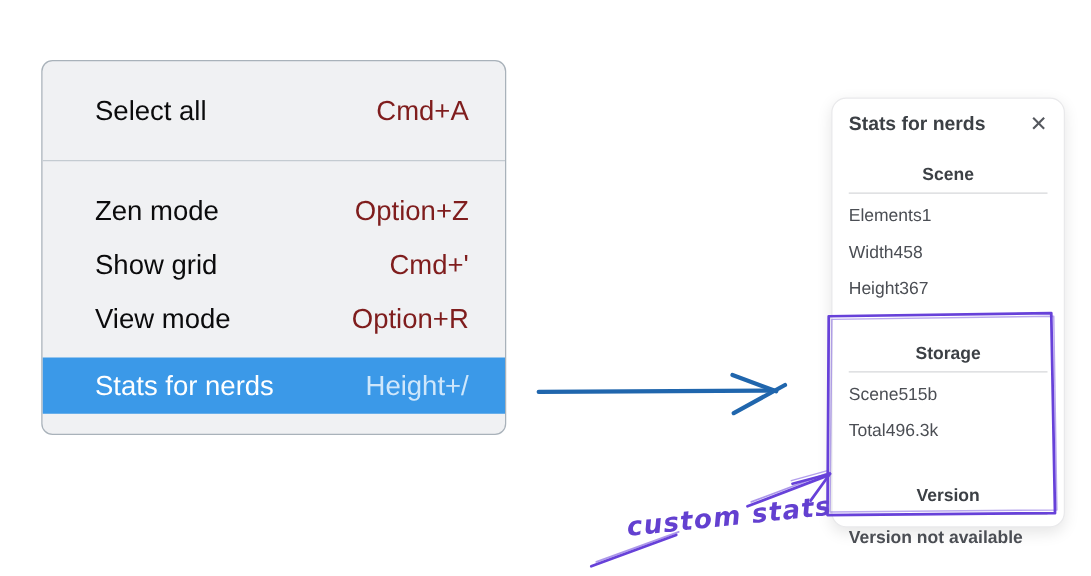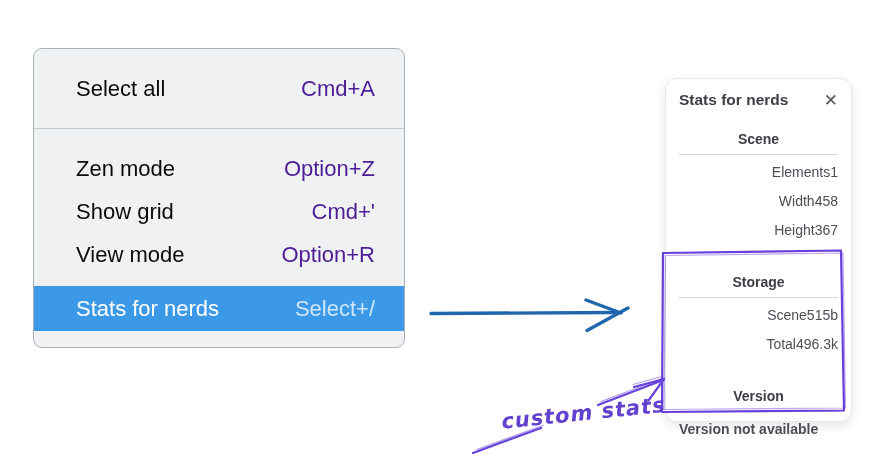--- a/index.html
+++ b/index.html
@@ -14,21 +14,21 @@
     background:#f0f1f3;border:1px solid #a9b2ba;border-radius:9px;
     box-sizing:border-box;font-size:22px;color:#0b0b0c;overflow:hidden;
   }
   .menu-row{
     height:42px;display:flex;align-items:center;justify-content:space-between;
     padding:0 29px 0 42px;
   }
   .menu-row.first{margin-top:19px;}
   .menu-row.g2{height:43px;}
   .menu-divider{border:0;border-top:1px solid #c4cbd1;margin:18px 0;}
-  .menu-shortcut{color:#4c1d95;}
+  .menu-shortcut{color:#7f1d1d;}
   .menu-row.selected{
     background:#3b99e8;color:#ffffff;height:45px;margin-top:10px;
     padding:0 29px 0 42px;
   }
   .menu-row.selected .menu-shortcut{color:#cfe7fb;}
 
   
   .panel{
     position:absolute;left:665px;top:78px;width:187px;height:344px;
     background:#ffffff;border:1px solid #e9e9eb;border-radius:12px;
@@ -42,21 +42,21 @@
     font-size:17px;line-height:17px;color:#55585e;cursor:pointer;
     font-family:"DejaVu Sans", sans-serif;font-weight:400;
   }
   .sec-head{
     text-align:center;font-weight:700;font-size:14px;color:#3c4045;
     height:22px;line-height:22px;
   }
   .mt-lg{margin-top:15px;}
   .mt-md{margin-top:27px;}
   .sec-hr{border:0;border-top:1px solid #d6d7da;margin:4px 0 2px;}
-  .stat-row{display:flex;justify-content:flex-end;align-items:center;height:29px;}
+  .stat-row{display:flex;justify-content:flex-start;align-items:center;height:29px;}
   .stat-note{padding-top:7px;height:24px;font-weight:bold;}
 
   
   .overlay{
     position:absolute;left:0;top:0;width:873px;height:461px;
     pointer-events:none;z-index:5;
   }
   .annotation-label{
     position:absolute;left:501px;top:401px;width:170px;z-index:6;
     font-family:"DejaVu Sans", sans-serif;font-style:italic;font-weight:700;
@@ -82,21 +82,21 @@
     <div class="menu-row g2">
       <span>Show grid</span>
       <span class="menu-shortcut">Cmd+'</span>
     </div>
     <div class="menu-row g2">
       <span>View mode</span>
       <span class="menu-shortcut">Option+R</span>
     </div>
     <div class="menu-row selected">
       <span>Stats for nerds</span>
-      <span class="menu-shortcut">Select+/</span>
+      <span class="menu-shortcut">Height+/</span>
     </div>
   </div>
 
   <div class="panel">
     <div class="panel-header">
       <span class="panel-title">Stats for nerds</span>
       <span class="panel-close">✕</span>
     </div>
 
     <div class="sec-head mt-lg">Scene</div>

